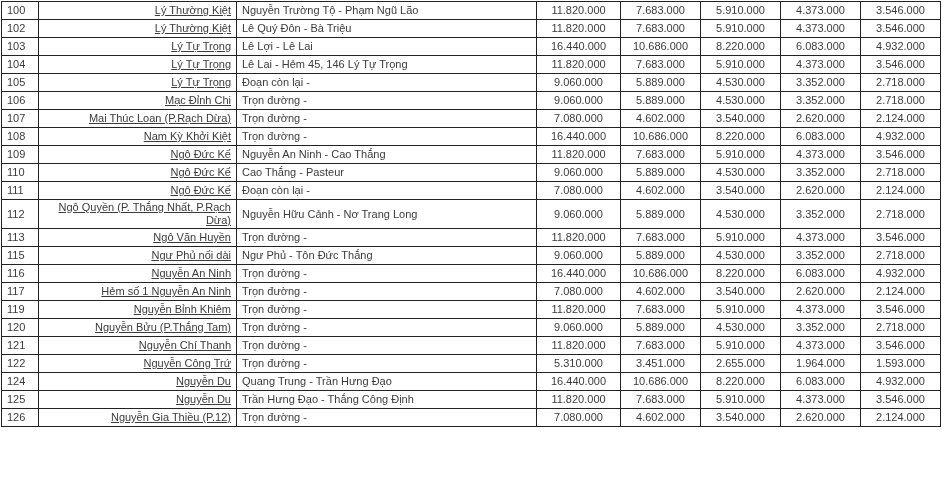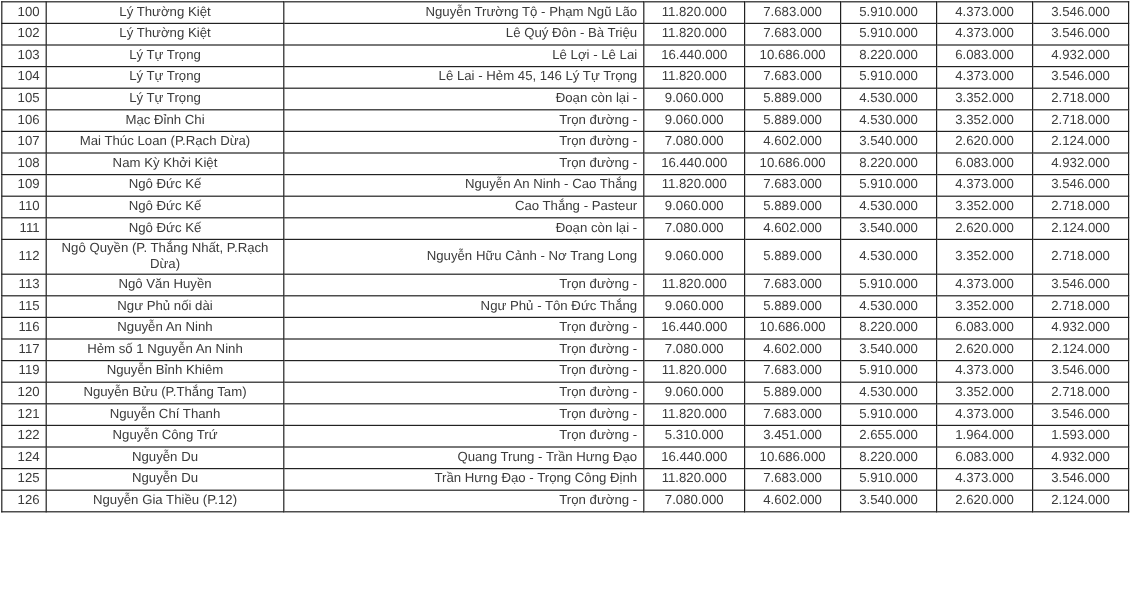--- a/index.html
+++ b/index.html
@@ -24,23 +24,23 @@
     color: #3b3b3b;
     font-size: 11px;
     line-height: 13px;
     height: 15px;
     padding: 1px 5px;
     overflow: hidden;
     vertical-align: middle;
     background: #ffffff;
     word-wrap: break-word;
   }
-  td.c-no     { text-align: right; padding: 1px 2px; }
-  td.c-street { text-align: center; }
-  td.c-section{ text-align: right; }
+  td.c-no     { text-align: left; padding: 1px 2px; }
+  td.c-street { text-align: right; text-decoration: underline; }
+  td.c-section{ text-align: left; }
   td.c-price  { text-align: center; padding: 1px 2px; }
 </style>
 </head>
 <body>
 
 <table class="price-table">
   <colgroup>
     <col style="width:37px">
     <col style="width:198px">
     <col style="width:300px">
@@ -257,21 +257,21 @@
         <td class="c-section">Quang Trung - Trần Hưng Đạo</td>
         <td class="c-price">16.440.000</td>
         <td class="c-price">10.686.000</td>
         <td class="c-price">8.220.000</td>
         <td class="c-price">6.083.000</td>
         <td class="c-price">4.932.000</td>
       </tr>
       <tr>
         <td class="c-no">125</td>
         <td class="c-street">Nguyễn Du</td>
-        <td class="c-section">Trần Hưng Đạo - Trọng Công Định</td>
+        <td class="c-section">Trần Hưng Đạo - Thắng Công Định</td>
         <td class="c-price">11.820.000</td>
         <td class="c-price">7.683.000</td>
         <td class="c-price">5.910.000</td>
         <td class="c-price">4.373.000</td>
         <td class="c-price">3.546.000</td>
       </tr>
       <tr>
         <td class="c-no">126</td>
         <td class="c-street">Nguyễn Gia Thiều (P.12)</td>
         <td class="c-section">Trọn đường -</td>

